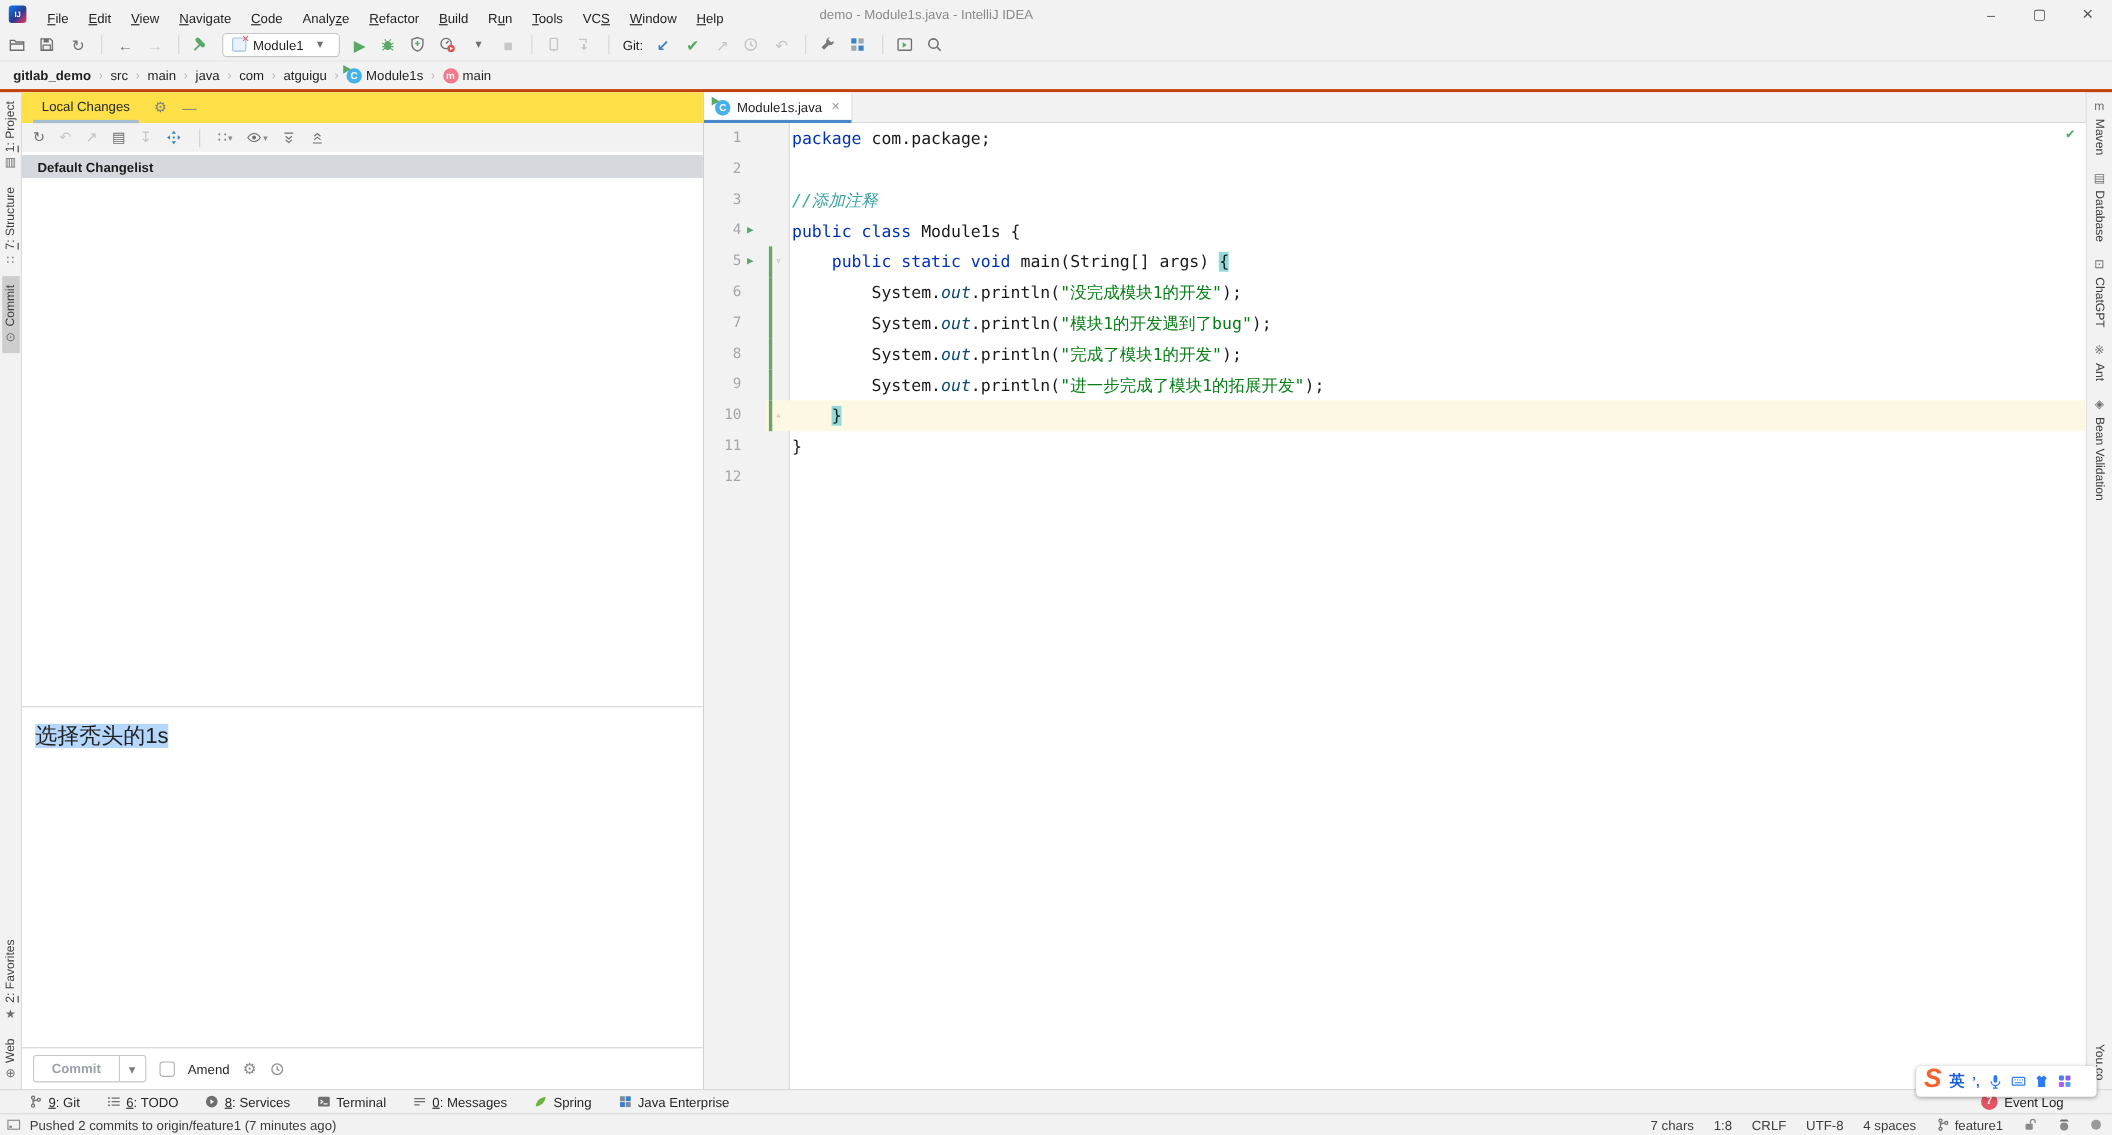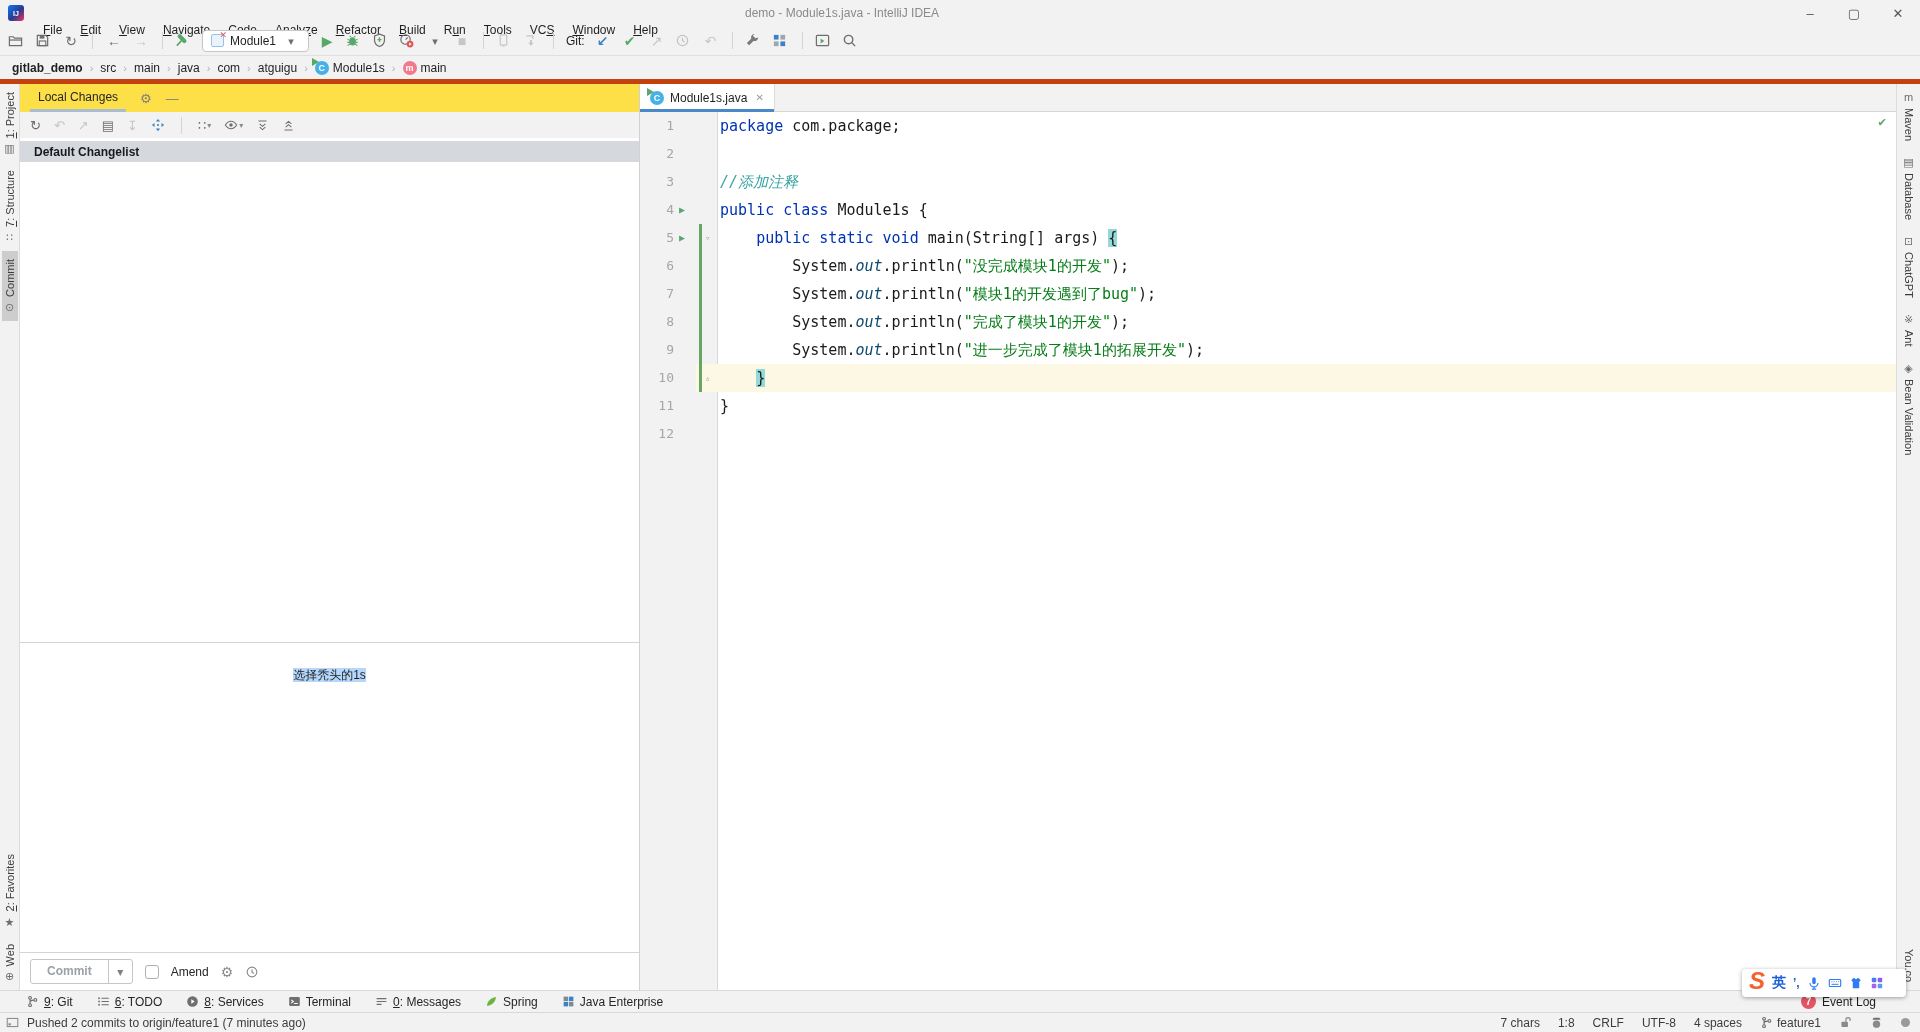--- a/index.html
+++ b/index.html
@@ -7,40 +7,40 @@
   #app { position:relative; width:1920px; height:1032px; background:#f2f2f2;
          font-family:"Liberation Sans","DejaVu Sans",sans-serif; font-size:12px; color:#1f1f1f; overflow:hidden; }
   u { text-decoration:underline; }
 
   
   .titlebar { position:absolute; left:0; top:0; right:0; height:26px; display:flex; align-items:center; background:#f2f2f2; }
   .logo { width:16px; height:16px; margin:0 10px 0 8px; border-radius:3px;
           background:linear-gradient(135deg,#087cfa 0%,#2b3a8f 55%,#fe315d 100%);
           color:#fff; font-size:7px; font-weight:bold; display:flex; align-items:center; justify-content:center; }
   .menubar { display:flex; height:26px; }
-  .menu-item { padding:17px 9px; line-height:26px; color:#1f1f1f; }
+  .menu-item { padding:4px 9px; line-height:26px; color:#1f1f1f; }
   .wintitle { position:absolute; left:745px; top:0; height:26px; line-height:26px; color:#8a8a8a; font-size:12px; }
   .wincontrols { position:absolute; right:0; top:0; display:flex; }
   .wincontrols .wc { width:44px; height:26px; display:flex; align-items:center; justify-content:center; color:#555; font-size:13px; }
 
   
   .toolbar { position:absolute; left:0; top:26px; right:0; height:30px; display:flex; align-items:center; padding-left:8px; gap:9px; border-bottom:1px solid #e0e0e0; }
   .ti { min-width:18px; text-align:center; font-size:14px; color:#6e6e6e; line-height:18px; }
   .ti.blue { color:#3b82c4; font-weight:bold; }
   .ti.green { color:#59a869; }
   .ti.dis { color:#c6c6c6; }
   .ti.small { font-size:11px; }
   .tsep { width:1px; height:17px; background:#d4d4d4; margin:0 3px; }
   .combo { display:flex; align-items:center; gap:6px; height:22px; background:#fff; border:1px solid #c6c6c6; border-radius:4px; padding:0 8px; }
   .rc-ic { position:relative; width:13px; height:13px; background:#eaf3fb; border:1px solid #9cc0e5; border-radius:2px; }
   .rc-x { position:absolute; right:-4px; top:-5px; color:#db5860; font-size:9px; font-weight:bold; }
   svg.i { display:block; }
 
   
-  .breadcrumbs { position:absolute; left:0; top:56px; right:0; height:28px; display:flex; align-items:center; padding-left:12px; gap:7px; background:#f2f2f2; border-bottom:5px solid #c2410c; }
+  .breadcrumbs { position:absolute; left:0; top:56px; right:0; height:28px; display:flex; align-items:center; padding-left:12px; gap:7px; background:#f2f2f2; border-bottom:3px solid #c2410c; }
   .bsep { color:#b2b2b2; font-size:11px; }
   .bc-label.bold { font-weight:bold; }
   .ic-class, .ic-method { position:relative; width:14px; height:14px; border-radius:50%; color:#fff; font-size:9px; font-weight:bold;
          display:inline-flex; align-items:center; justify-content:center; }
   .ic-class { background:#45b1e8; }
   .ic-class::before { content:""; position:absolute; left:-3px; top:-3px; border-left:7px solid #59a869; border-top:4px solid transparent; border-bottom:4px solid transparent; }
   .ic-method { background:#f2798c; }
 
   
   .main { position:absolute; left:0; top:84px; right:0; height:906px; display:flex; }
@@ -62,21 +62,21 @@
   .cp-tab { position:relative; height:28px; line-height:26px; padding:0 8px; color:#262626; }
   .cp-tab::after { content:""; position:absolute; left:0; right:0; bottom:0; height:3px; background:#a9bdd0; }
   .cp-header .hico { margin-left:14px; color:#7e7e7e; font-size:13px; }
   .cp-header .hico:first-of-type { margin-left:auto; }
   .cp-tools { height:26px; background:#f2f2f2; display:flex; align-items:center; gap:13px; padding:0 10px; }
   .cp-tools .ci { color:#6e6e6e; font-size:13px; display:flex; align-items:center; }
   .cp-tools .ci.dis { color:#c6c6c6; }
   .cp-tools .mini { font-size:8px; color:#8a8a8a; margin-left:1px; }
   .cp-changelist { height:21px; margin-top:3px; background:#d5d9de; display:flex; align-items:center; padding-left:14px; font-weight:bold; color:#1a1a1a; }
   .cp-tree { flex:1; background:#fff; }
-  .cp-msg { height:310px; border-top:1px solid #d4d4d4; background:#fff; padding:24px 12px; font-size:12px;text-align:center; }
+  .cp-msg { height:310px; border-top:1px solid #d4d4d4; background:#fff; padding:12px 12px; font-size:20px; }
   .cp-msg .sel { background:#b5d7fb; }
   .cp-controls { height:38px; border-top:1px solid #d4d4d4; display:flex; align-items:center; gap:12px; padding:0 10px; background:#fff; }
   .commit-btn { display:flex; height:25px; border:1px solid #c6c6c6; border-radius:3px; overflow:hidden; background:#fff; }
   .commit-btn .cbm { padding:0 16px; line-height:23px; font-weight:bold; color:#9aa1a8; }
   .commit-btn .cba { width:24px; border-left:1px solid #c6c6c6; display:flex; align-items:center; justify-content:center; color:#7e7e7e; }
   .checkbox { width:14px; height:14px; border:1px solid #b0b0b0; border-radius:3px; background:#fff; }
   .amend-lbl { color:#262626; }
   .cc-ico { color:#8a8a8a; font-size:14px; }
 
   

